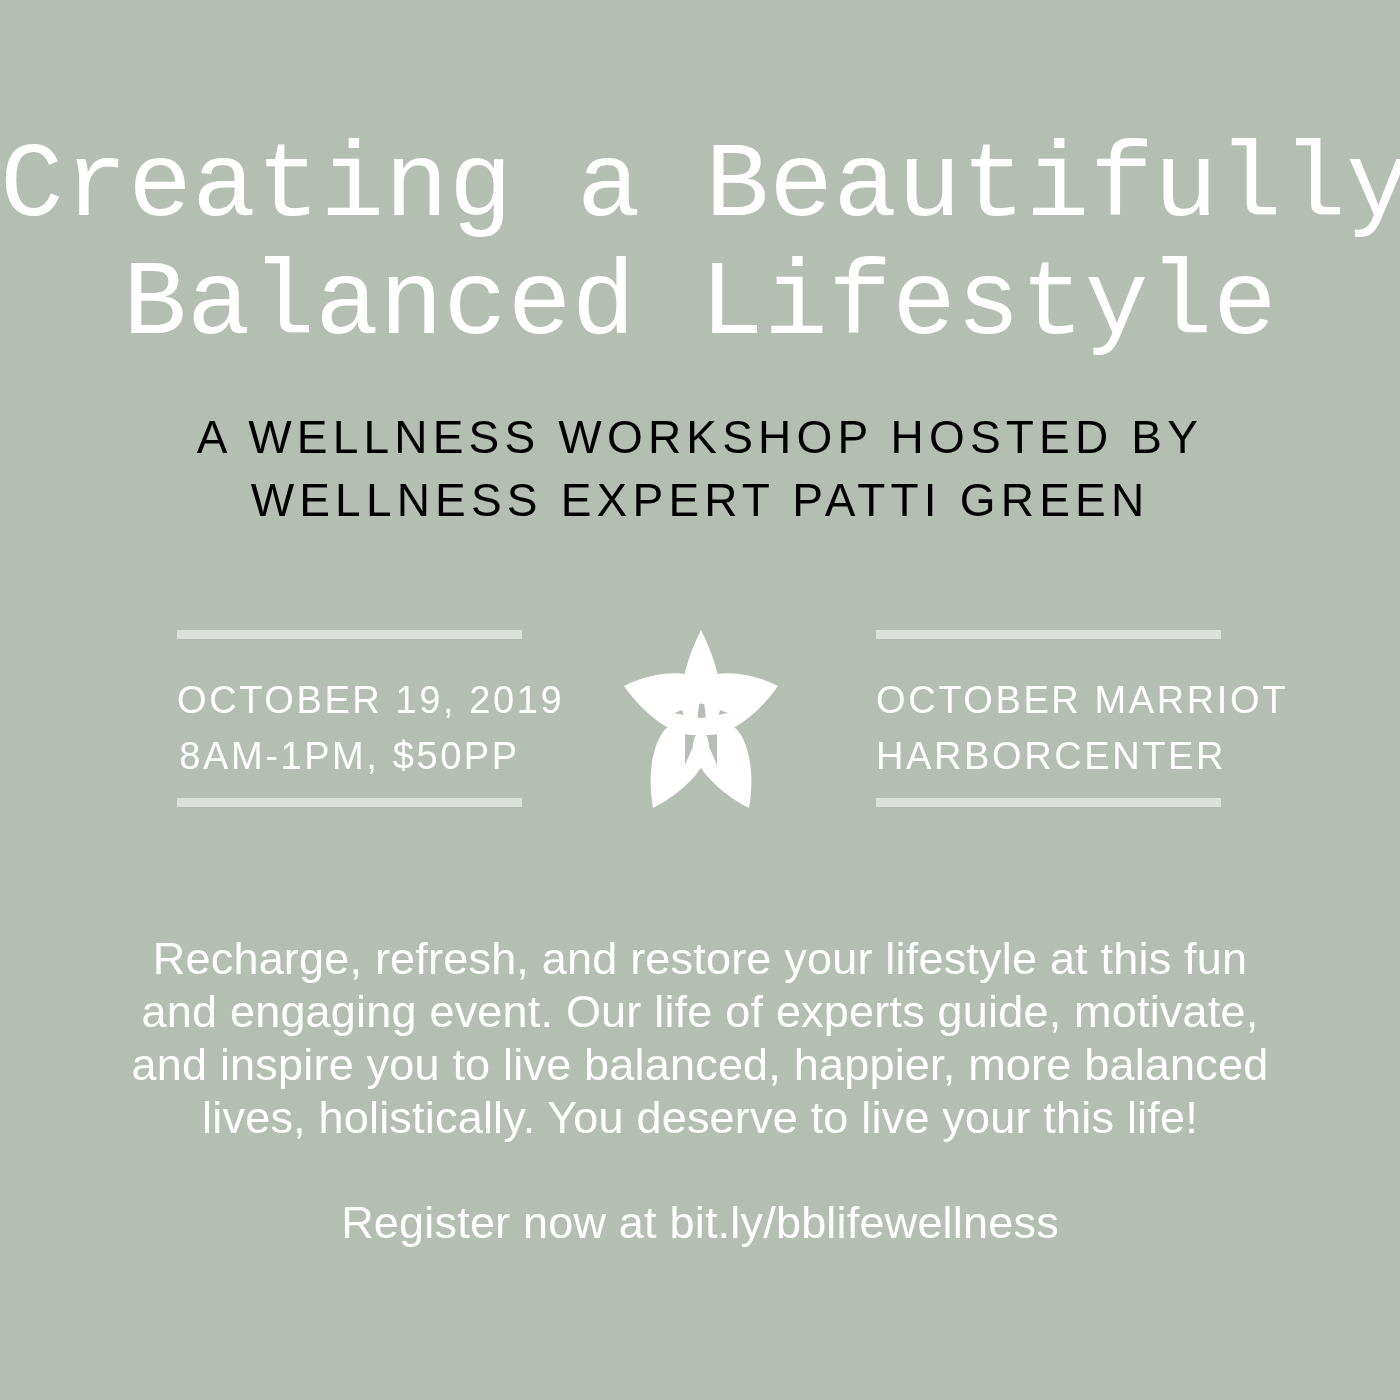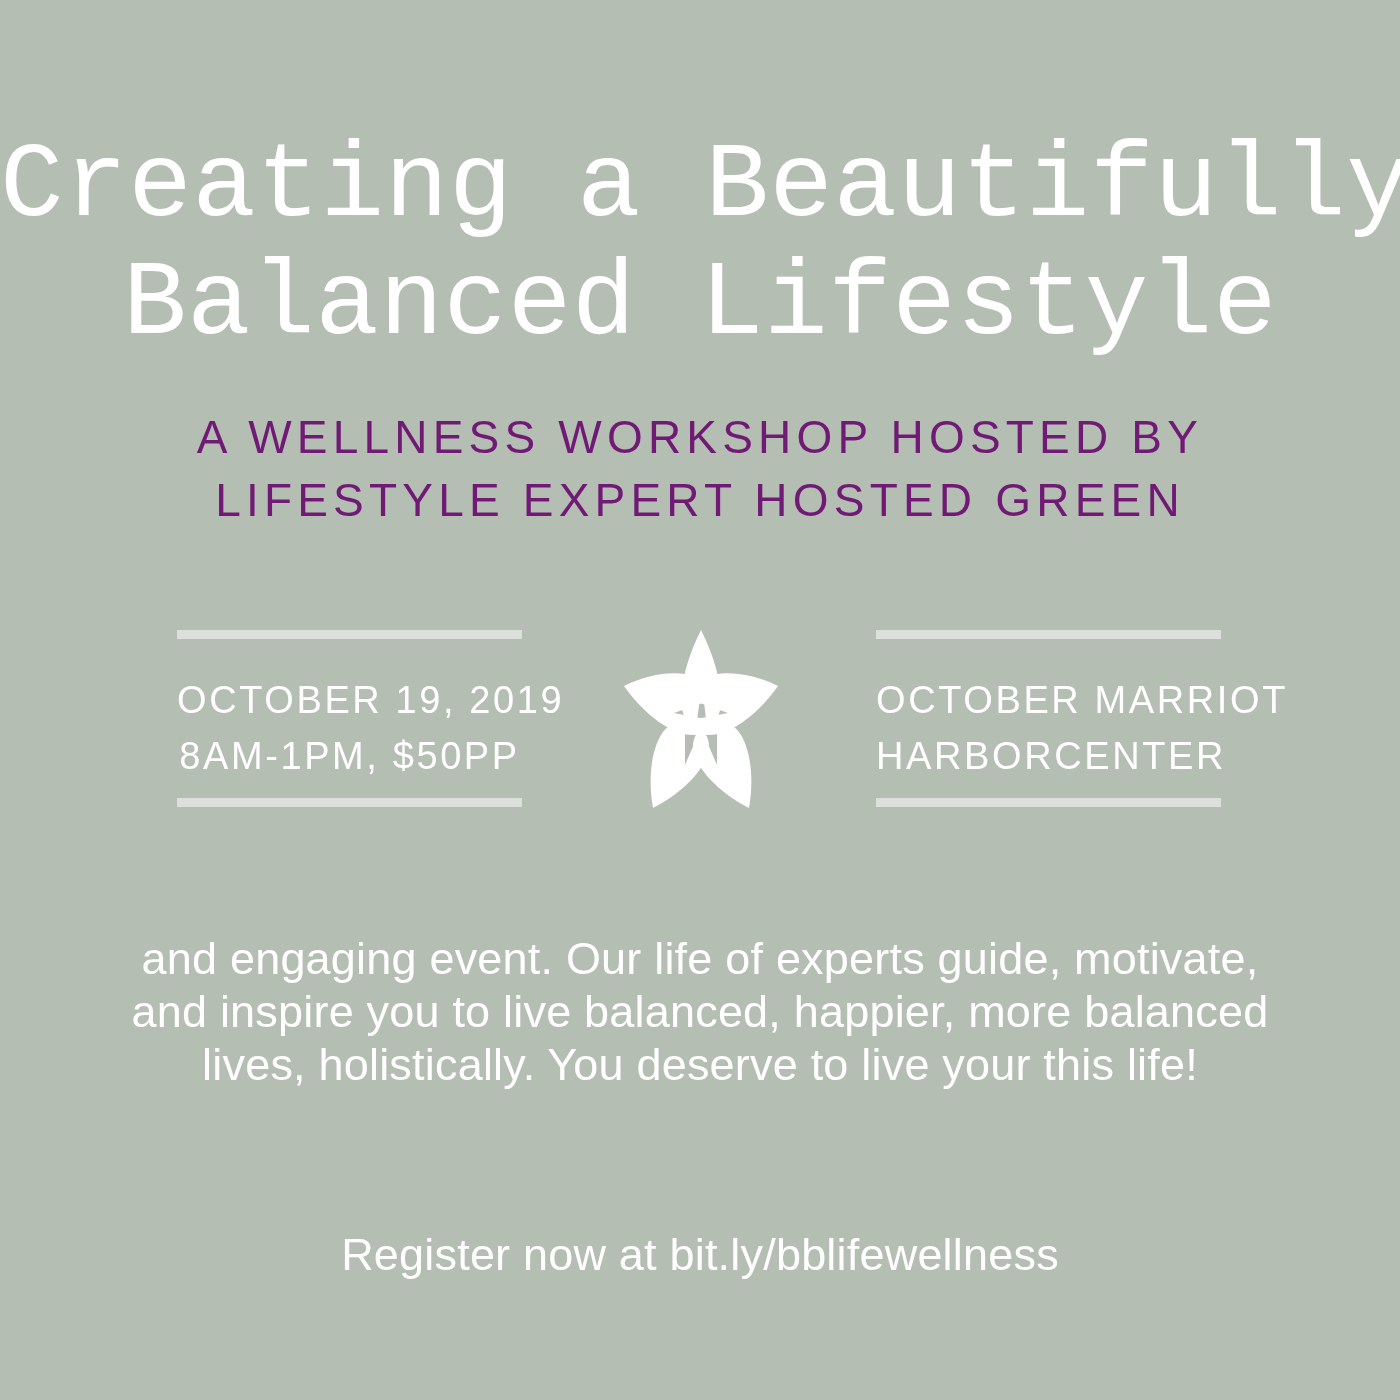--- a/index.html
+++ b/index.html
@@ -51,21 +51,21 @@
     width: 1400px;
     text-align: center;
   }
 
   .subtitle-line {
     display: block;
     font-family: "Liberation Sans", sans-serif;
     font-weight: 400;
     font-size: 46px;
     line-height: 63px;
-    color: #701a75;
+    color: #000000;
     letter-spacing: 5.2px;
     white-space: nowrap;
   }
 
   
   .details-row {
     position: absolute;
     top: 620px;
     left: 0;
     width: 1144px;
@@ -158,36 +158,35 @@
 
   .register-line {
     display: block;
     font-family: "Liberation Sans", sans-serif;
     font-weight: 400;
     font-size: 45px;
     line-height: 53px;
     color: #ffffff;
     letter-spacing: 0.2px;
     white-space: nowrap;
-    margin-top: 32px;
   }
 </style>
 </head>
 <body>
 
 <div class="poster">
 
   <div class="title-block">
     <span class="title-line">Creating a Beautifully</span>
     <span class="title-line">Balanced Lifestyle</span>
   </div>
 
   <div class="subtitle-block">
     <span class="subtitle-line">A WELLNESS WORKSHOP HOSTED BY</span>
-    <span class="subtitle-line">LIFESTYLE EXPERT HOSTED GREEN</span>
+    <span class="subtitle-line">WELLNESS EXPERT PATTI GREEN</span>
   </div>
 
   <div class="details-row">
 
     <div class="detail-col left">
       <div class="rule top"></div>
       <div class="detail-text">
         <span class="detail-line">OCTOBER 19, 2019</span>
         <span class="detail-line">8AM-1PM, $50PP</span>
       </div>
@@ -246,20 +245,21 @@
                  C 45 97, 55 93, 63 93
                  L 63 137
                  L 79 100
                  C 85 106, 89 115, 86 126
                  C 80 145, 57 167, 31 180 Z"></path>
       </g>
     </svg>
   </div>
 
   <div class="body-block">
+    <span class="body-line">Recharge, refresh, and restore your lifestyle at this fun</span>
     <span class="body-line">and engaging event. Our life of experts guide, motivate,</span>
     <span class="body-line">and inspire you to live balanced, happier, more balanced</span>
     <span class="body-line">lives, holistically. You deserve to live your this life!</span>
   </div>
 
   <div class="register-block">
     <span class="register-line">Register now at bit.ly/bblifewellness</span>
   </div>
 
 </div>

